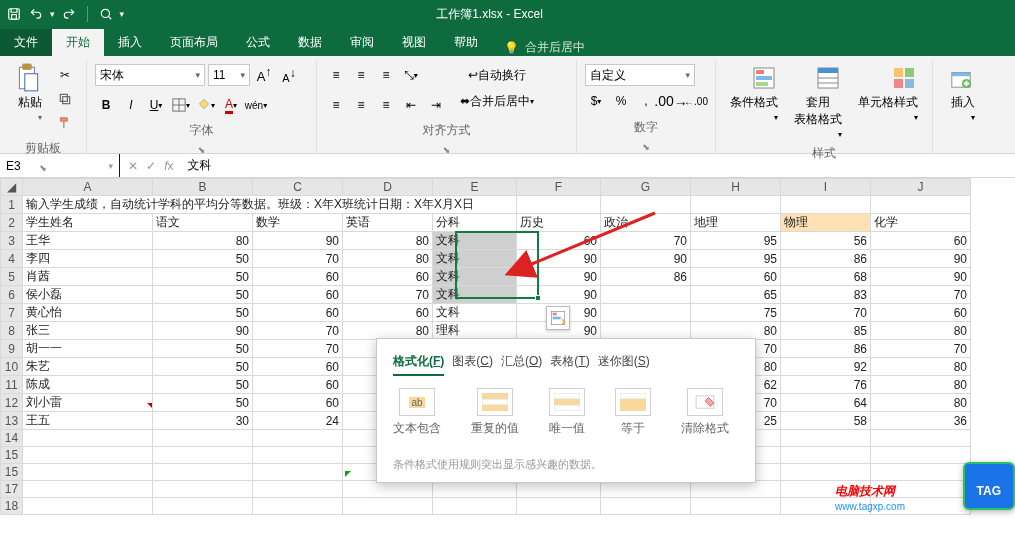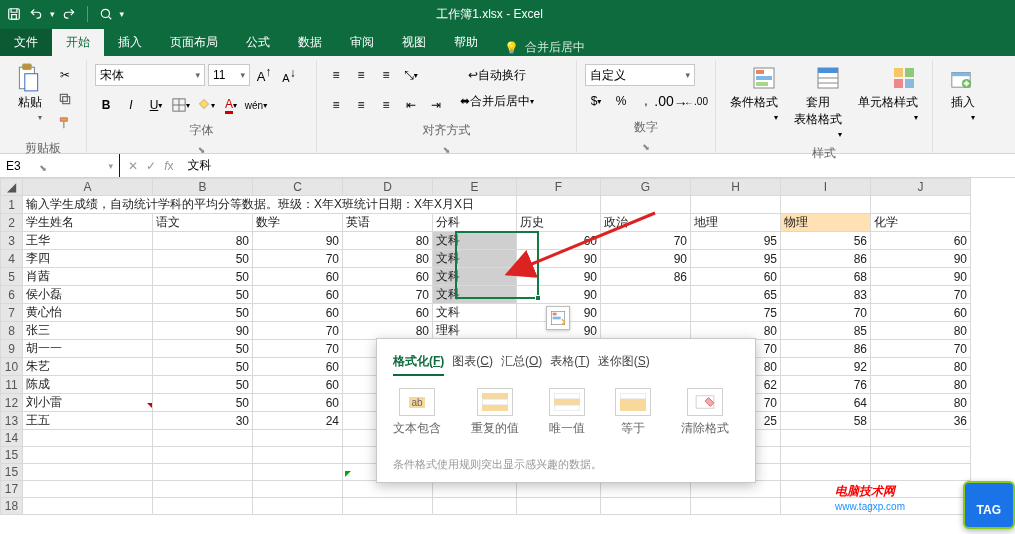--- a/index.html
+++ b/index.html
@@ -45,21 +45,21 @@
 .qa-tabs{display:flex;gap:8px;margin-bottom:12px;}
 .qa-tab{padding:4px 0;color:#444;cursor:pointer;}
 .qa-tab.active{color:#0e6b3e;font-weight:bold;border-bottom:2px solid #0e6b3e;}
 .qa-tab span.acc{text-decoration:underline;}
 .qa-row{display:flex;gap:30px;margin-bottom:10px;}
 .qa-item{display:flex;flex-direction:column;align-items:center;gap:4px;color:#666;font-size:11px;}
 .qa-ibox{width:36px;height:28px;border:1px solid #d0d0d0;display:flex;align-items:center;justify-content:center;background:#fff;}
 .qa-hint{color:#999;font-size:11px;margin-top:20px;}
 .watermark1{position:absolute;right:40px;bottom:10px;color:#ff0000;font-weight:bold;font-size:22px;font-style:italic;}
 .watermark1 .sub{display:block;color:#1e90ff;font-size:10px;font-weight:normal;font-style:normal;}
-.tagbox{position:absolute;right:0;bottom:5px;background:#1b73e8;color:#fff;font-weight:bold;font-size:28px;padding:6px 12px;border-radius:6px;border:2px solid #84cc16;box-shadow:0 2px 6px rgba(0,0,0,.3);}
+.tagbox{position:absolute;right:0;bottom:24px;background:#1b73e8;color:#fff;font-weight:bold;font-size:28px;padding:6px 12px;border-radius:6px;border:2px solid #22c55e;box-shadow:0 2px 6px rgba(0,0,0,.3);}
 .hl-I{background:#ffe1b3;}
 .red-tri{position:absolute;width:0;height:0;border-left:5px solid transparent;border-top:5px solid #c00;}
 .grn-tri{position:absolute;width:0;height:0;border-right:6px solid transparent;border-top:6px solid #0a0;}
 </style>
 </head>
 <body>
 
 <div class="titlebar">
   <div class="tb-left">
     <span class="tb-icon">

